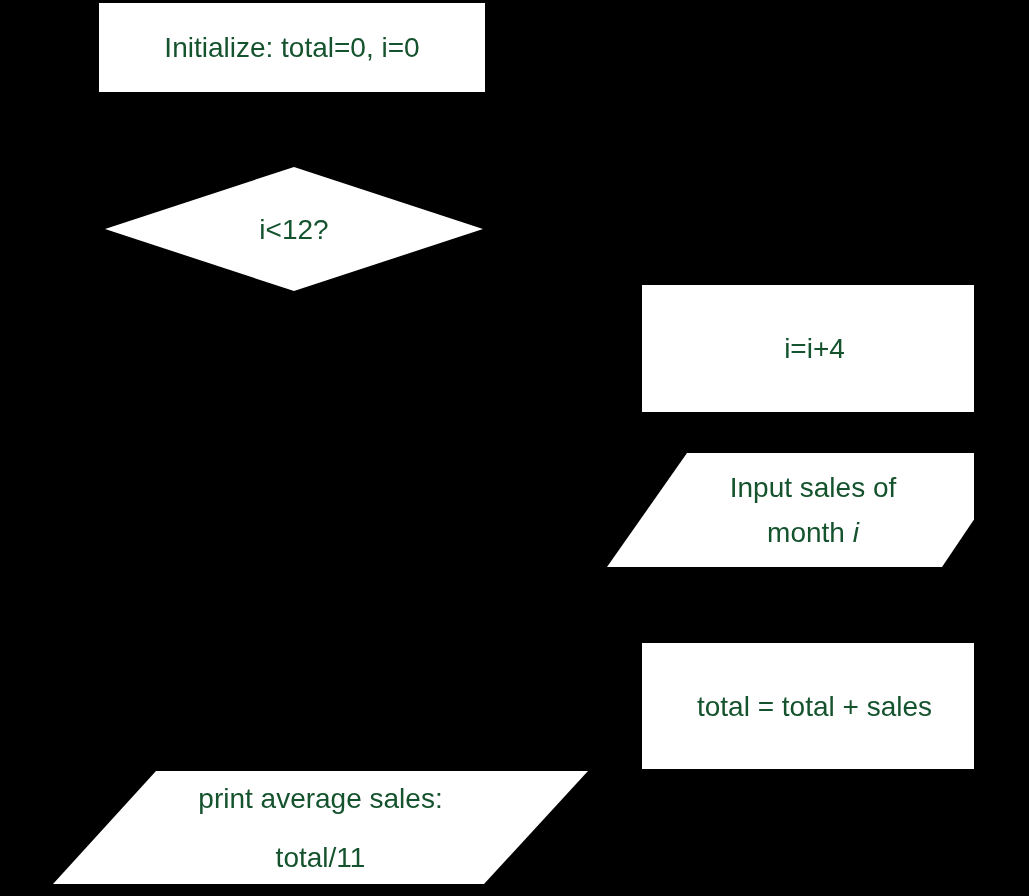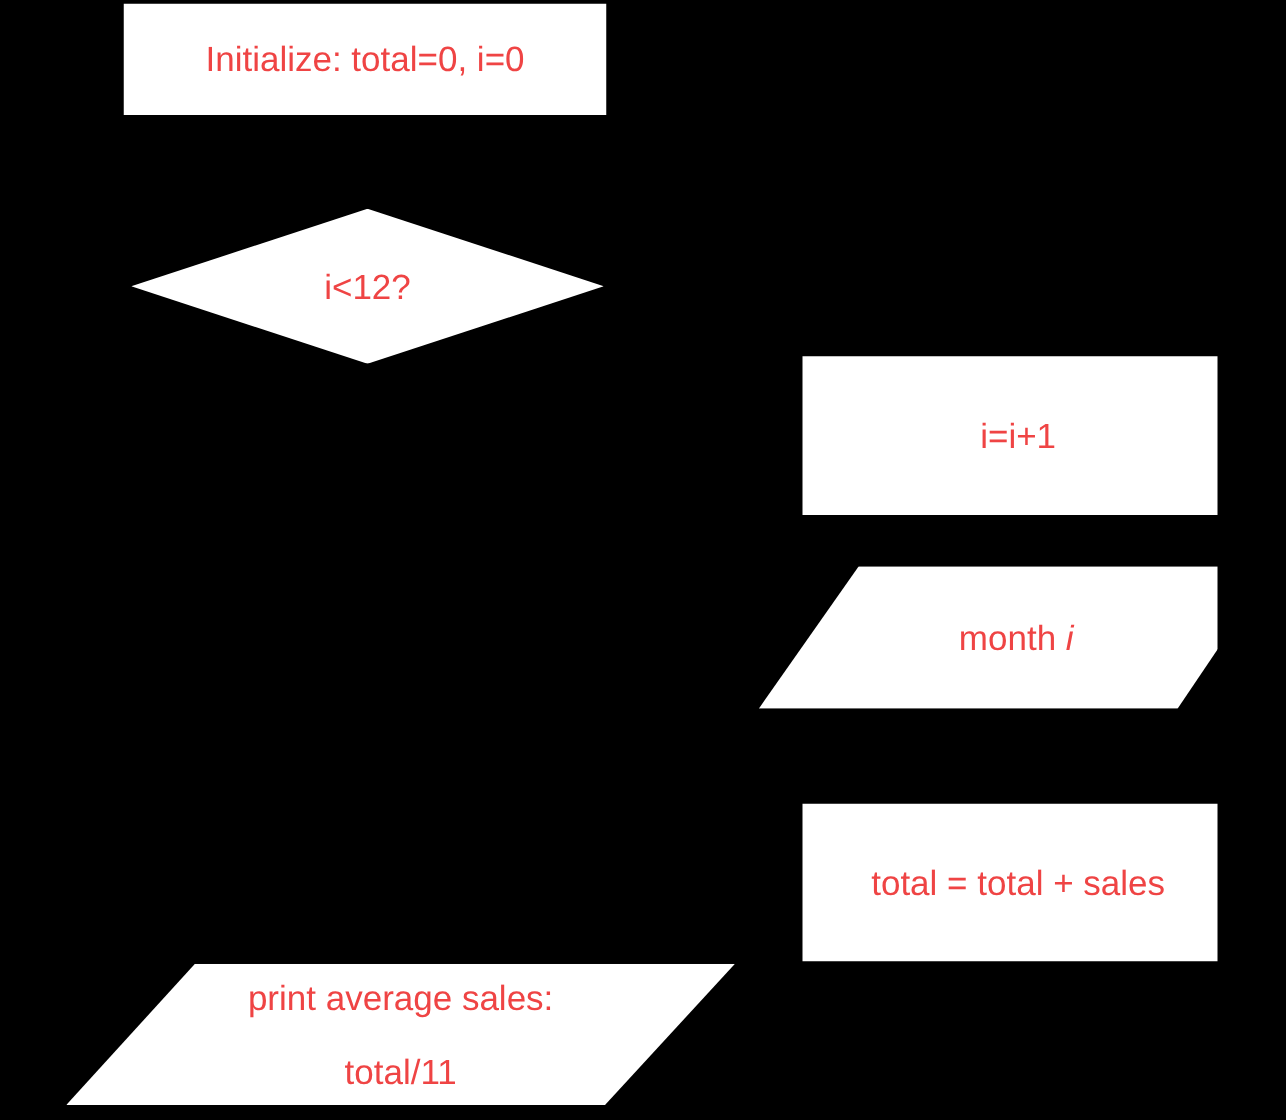--- a/index.html
+++ b/index.html
@@ -7,21 +7,21 @@
     padding: 0;
     background: #000000;
   }
   .canvas {
     position: relative;
     width: 974px;
     height: 896px;
     background: #000000;
     overflow: hidden;
     font-family: "Liberation Sans", sans-serif;
-    color: #ef4444;
+    color: #14532d;
     text-decoration: underline;
   }
   .node {
     position: absolute;
     background: #ffffff;
     display: flex;
     align-items: center;
     justify-content: center;
     text-align: center;
     font-size: 28px;
@@ -59,24 +59,27 @@
 
   <div class="node" id="node-start">
     <span>Initialize: total=0, i=0</span>
   </div>
 
   <div class="node decision" id="node-condition">
     <span>i&lt;12?</span>
   </div>
 
   <div class="node" id="node-increment">
-    <span>i=i+1</span>
+    <span>i=i+4</span>
   </div>
 
   <div class="node two-line io-input" id="node-input">
+    <div class="line">
+      <span>Input sales of</span>
+    </div>
     <div class="line">
       <span>month </span><span class="italic-var">i</span>
     </div>
   </div>
 
   <div class="node" id="node-total">
     <span>total = total + sales</span>
   </div>
 
   <div class="node two-line io-output" id="node-print">

